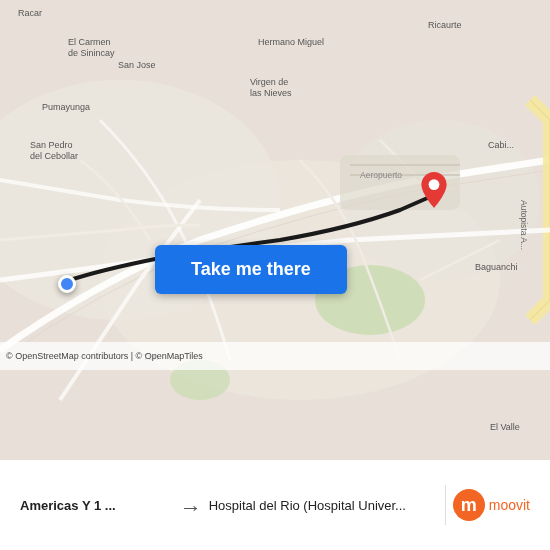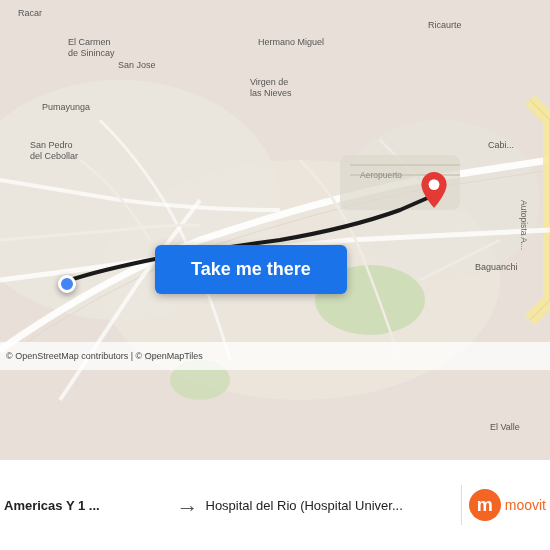--- a/index.html
+++ b/index.html
@@ -76,21 +76,21 @@
       height: 36px;
     }
 
     
     #bottom-bar {
       width: 550px;
       height: 90px;
       background: white;
       display: flex;
       align-items: center;
-      padding: 0 4px;
+      padding: 0 20px;
       gap: 7px;
       box-shadow: 0 -2px 8px rgba(0,0,0,0.1);
     }
 
     .route-origin-name {
       font-weight: bold;
       font-size: 13px;
       color: #222;
       white-space: nowrap;
       overflow: hidden;

